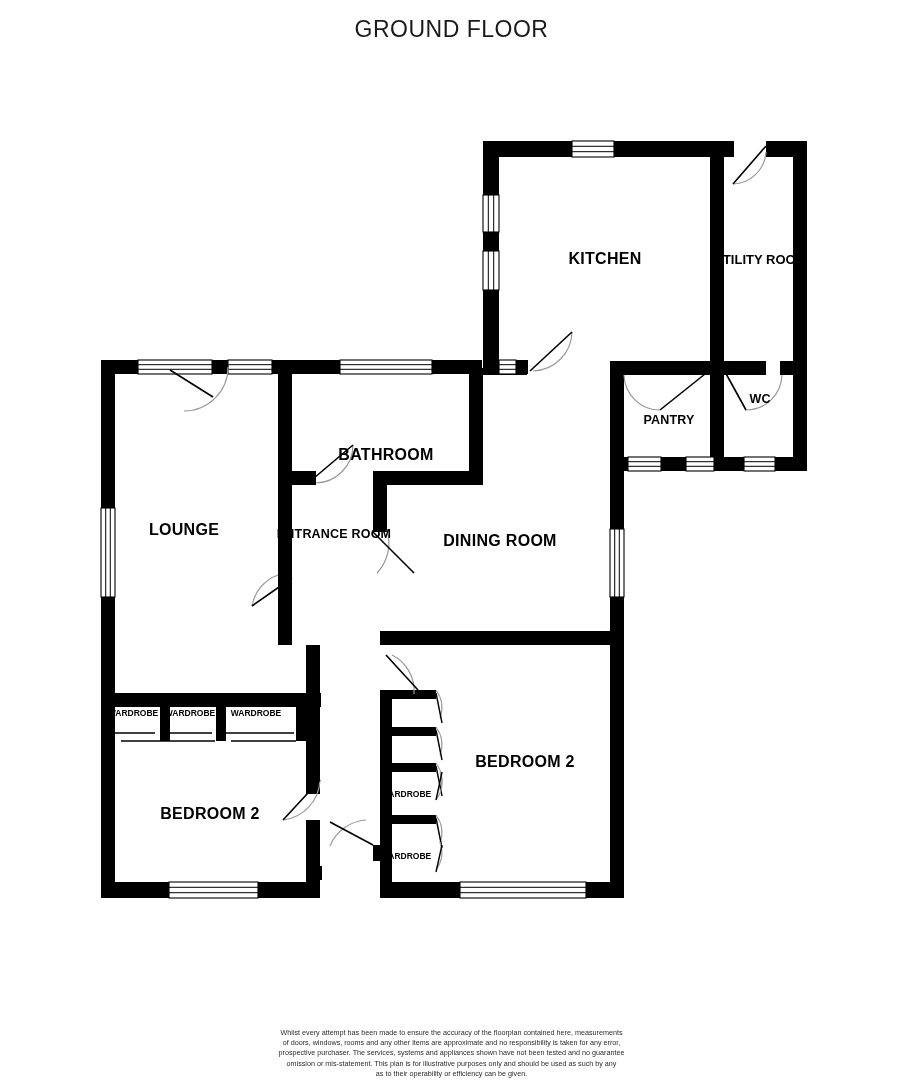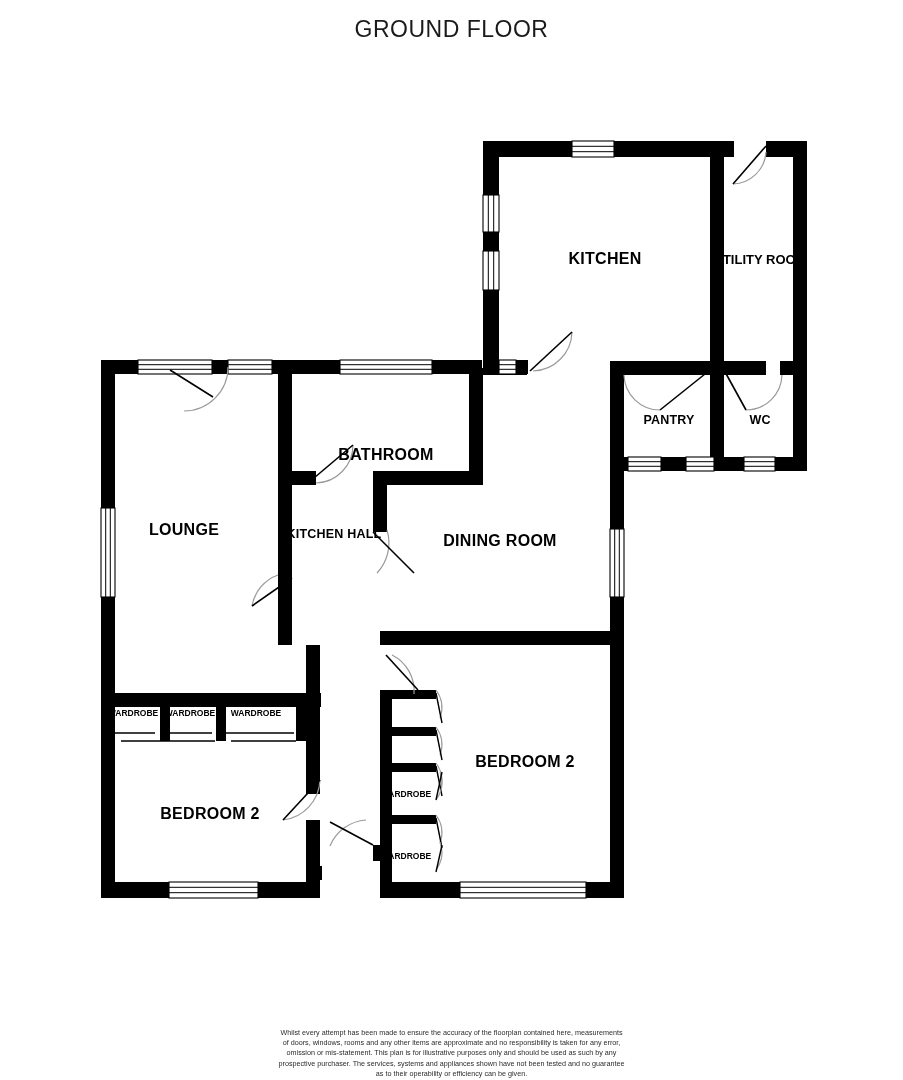--- a/index.html
+++ b/index.html
@@ -293,42 +293,42 @@
 
     </svg>
   </div>
 
   <div class="room-label rl-lg" style="left:605px;top:259px;">KITCHEN</div>
 
   <div class="room-label" style="left:760px;top:259px;font-size:13px;">UTILITY ROOM</div>
 
   <div class="room-label rl-md" style="left:669px;top:420px;">PANTRY</div>
 
-  <div class="room-label rl-md" style="left:760px;top:420px;">WC</div>
+  <div class="room-label rl-md" style="left:760px;top:399px;">WC</div>
 
   <div class="room-label rl-lg" style="left:386px;top:427px;margin-top:28px;">BATHROOM</div>
 
   <div class="room-label rl-lg" style="left:184px;top:530px;">LOUNGE</div>
 
-  <div class="room-label rl-md" style="left:334px;top:534px;">KITCHEN HALL</div>
+  <div class="room-label rl-md" style="left:334px;top:534px;">ENTRANCE ROOM</div>
 
   <div class="room-label rl-lg" style="left:500px;top:541px;">DINING ROOM</div>
 
   <div class="room-label rl-lg" style="left:210px;top:814px;">BEDROOM 2</div>
 
   <div class="room-label rl-lg" style="left:525px;top:762px;">BEDROOM 2</div>
 
   <div class="room-label rl-sm" style="left:133px;top:713px;">WARDROBE</div>
   <div class="room-label rl-sm" style="left:190px;top:713px;">WARDROBE</div>
   <div class="room-label rl-sm" style="left:256px;top:713px;">WARDROBE</div>
   <div class="room-label rl-sm" style="left:406px;top:794px;">WARDROBE</div>
   <div class="room-label rl-sm" style="left:406px;top:856px;">WARDROBE</div>
 
   <div class="disclaimer">
     <div>Whilst every attempt has been made to ensure the accuracy of the floorplan contained here, measurements</div>
     <div>of doors, windows, rooms and any other items are approximate and no responsibility is taken for any error,</div>
+    <div>prospective purchaser. The services, systems and appliances shown have not been tested and no guarantee</div>
     <div>omission or mis-statement. This plan is for illustrative purposes only and should be used as such by any</div>
-    <div>prospective purchaser. The services, systems and appliances shown have not been tested and no guarantee</div>
     <div>as to their operability or efficiency can be given.</div>
     <div class="made">Made with Metropix ©2026</div>
   </div>
 
 </div>
 
 </body></html>

